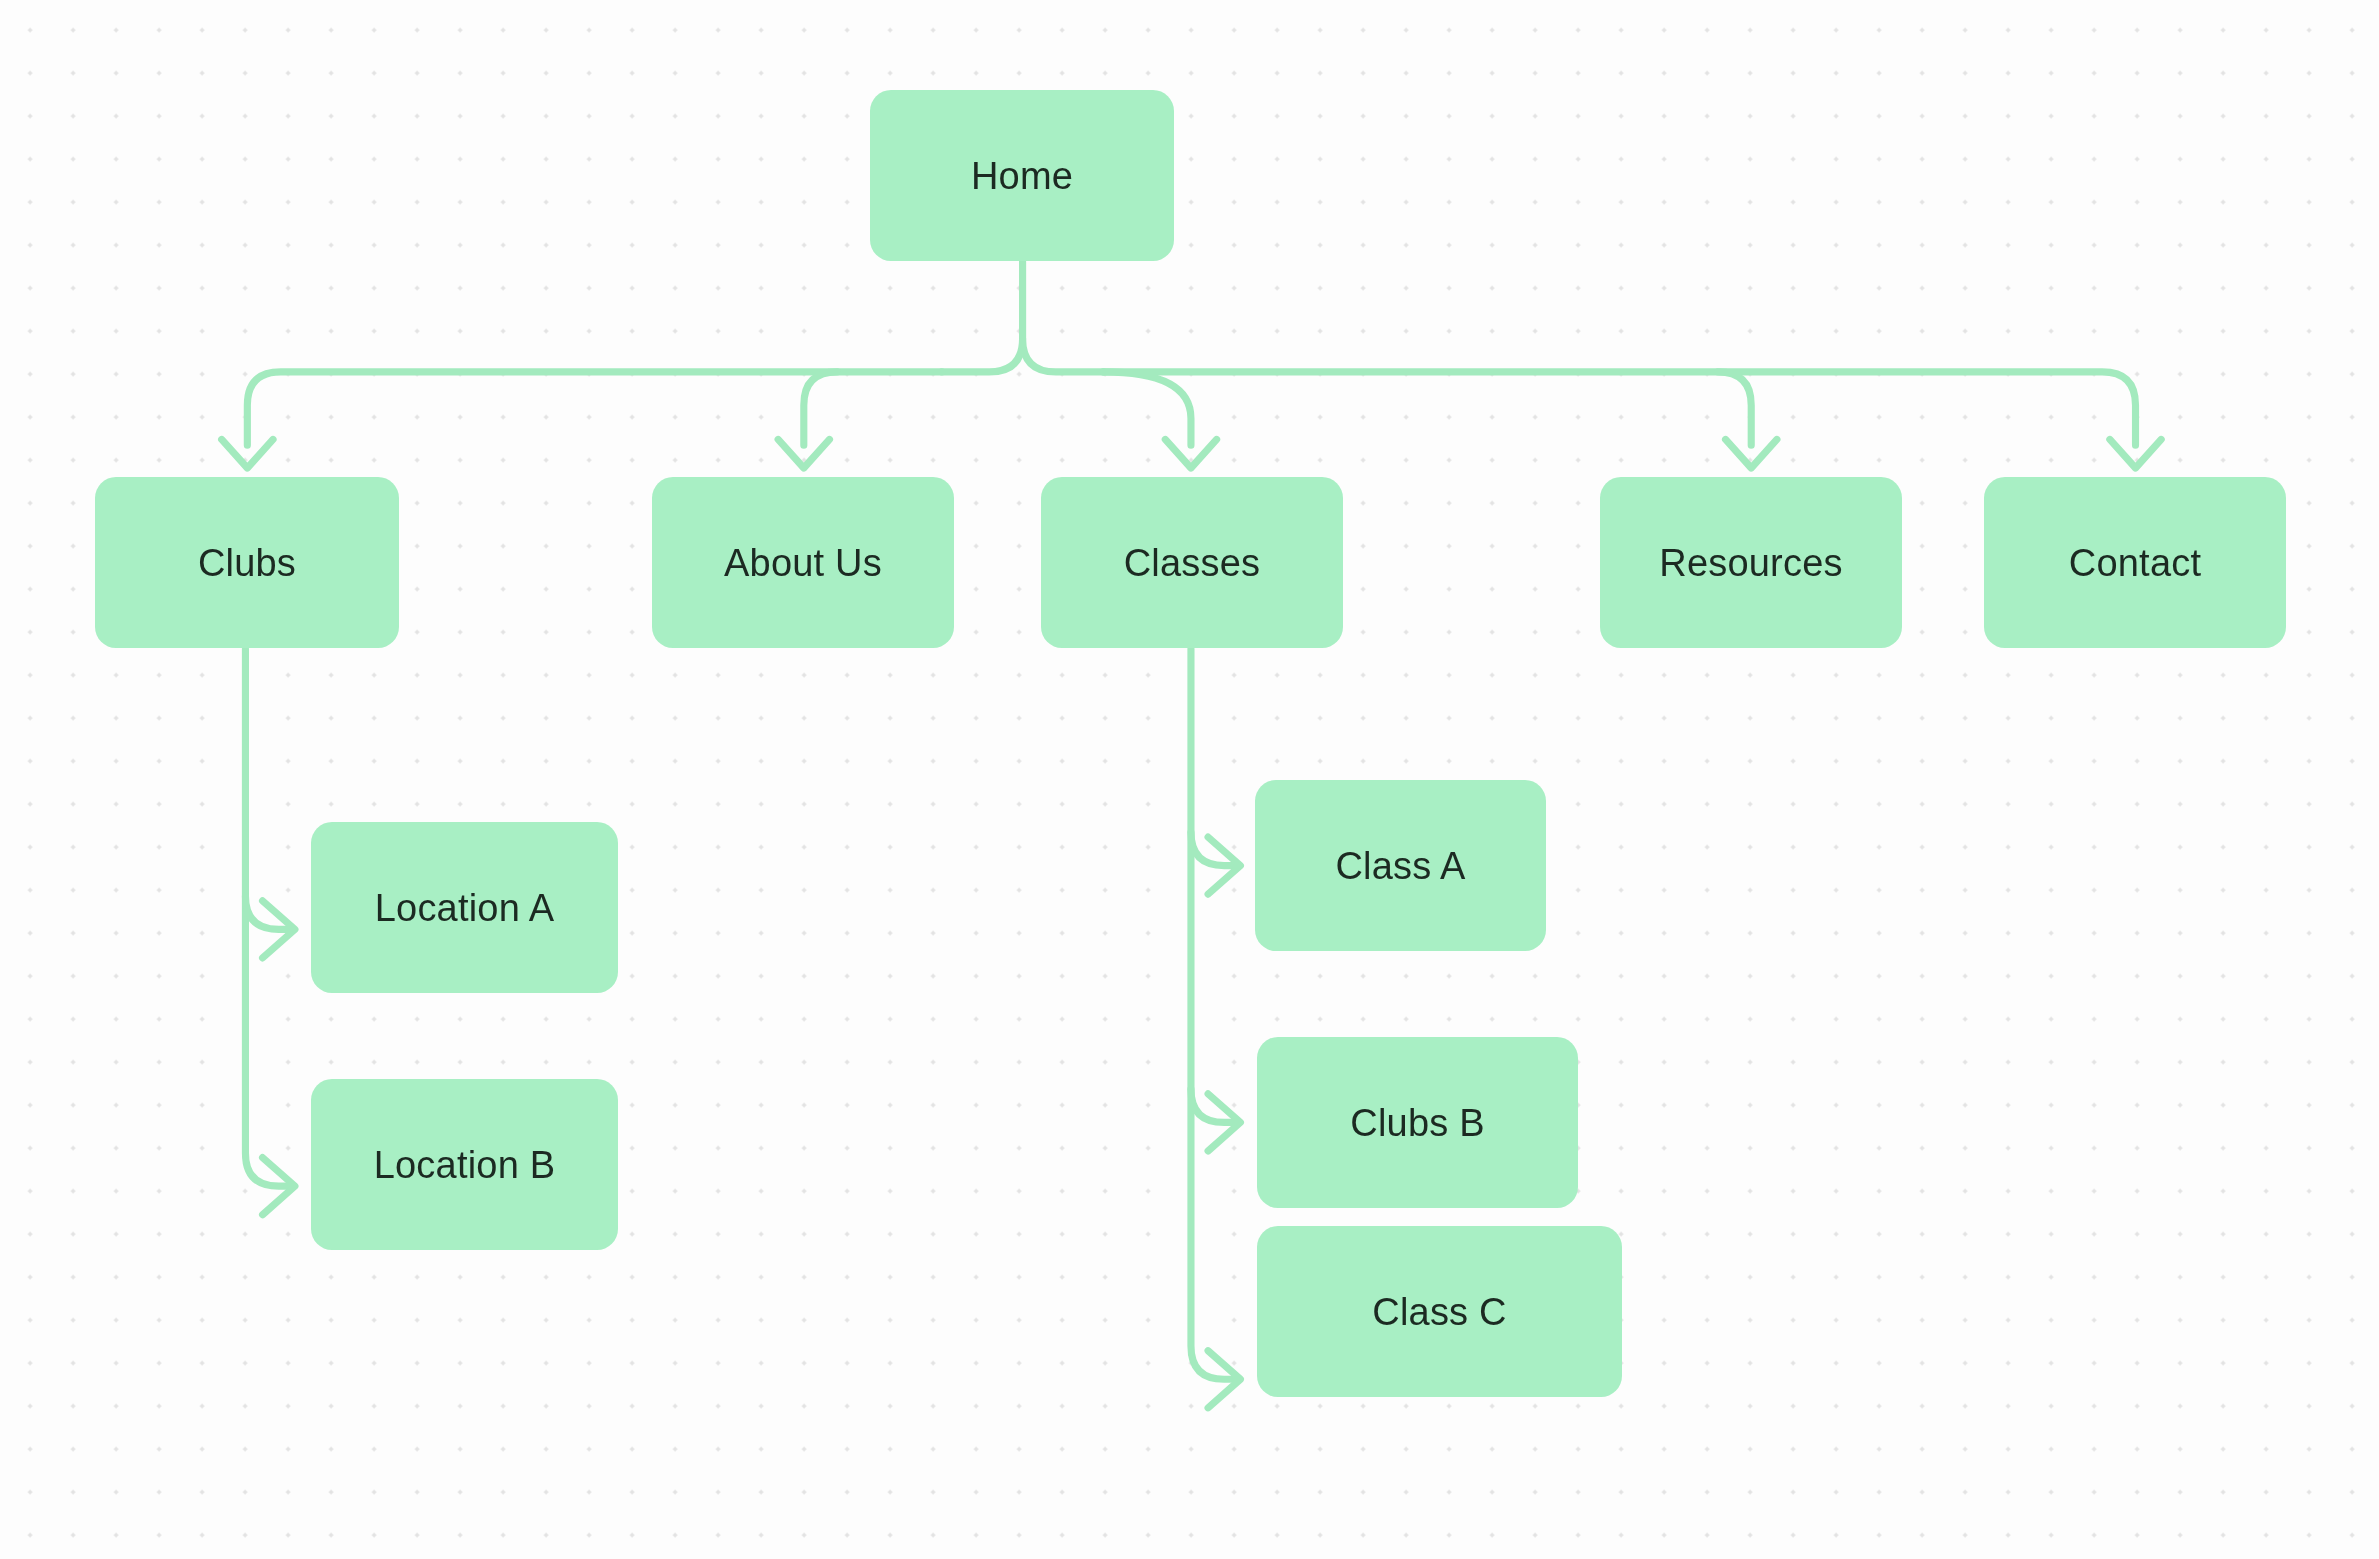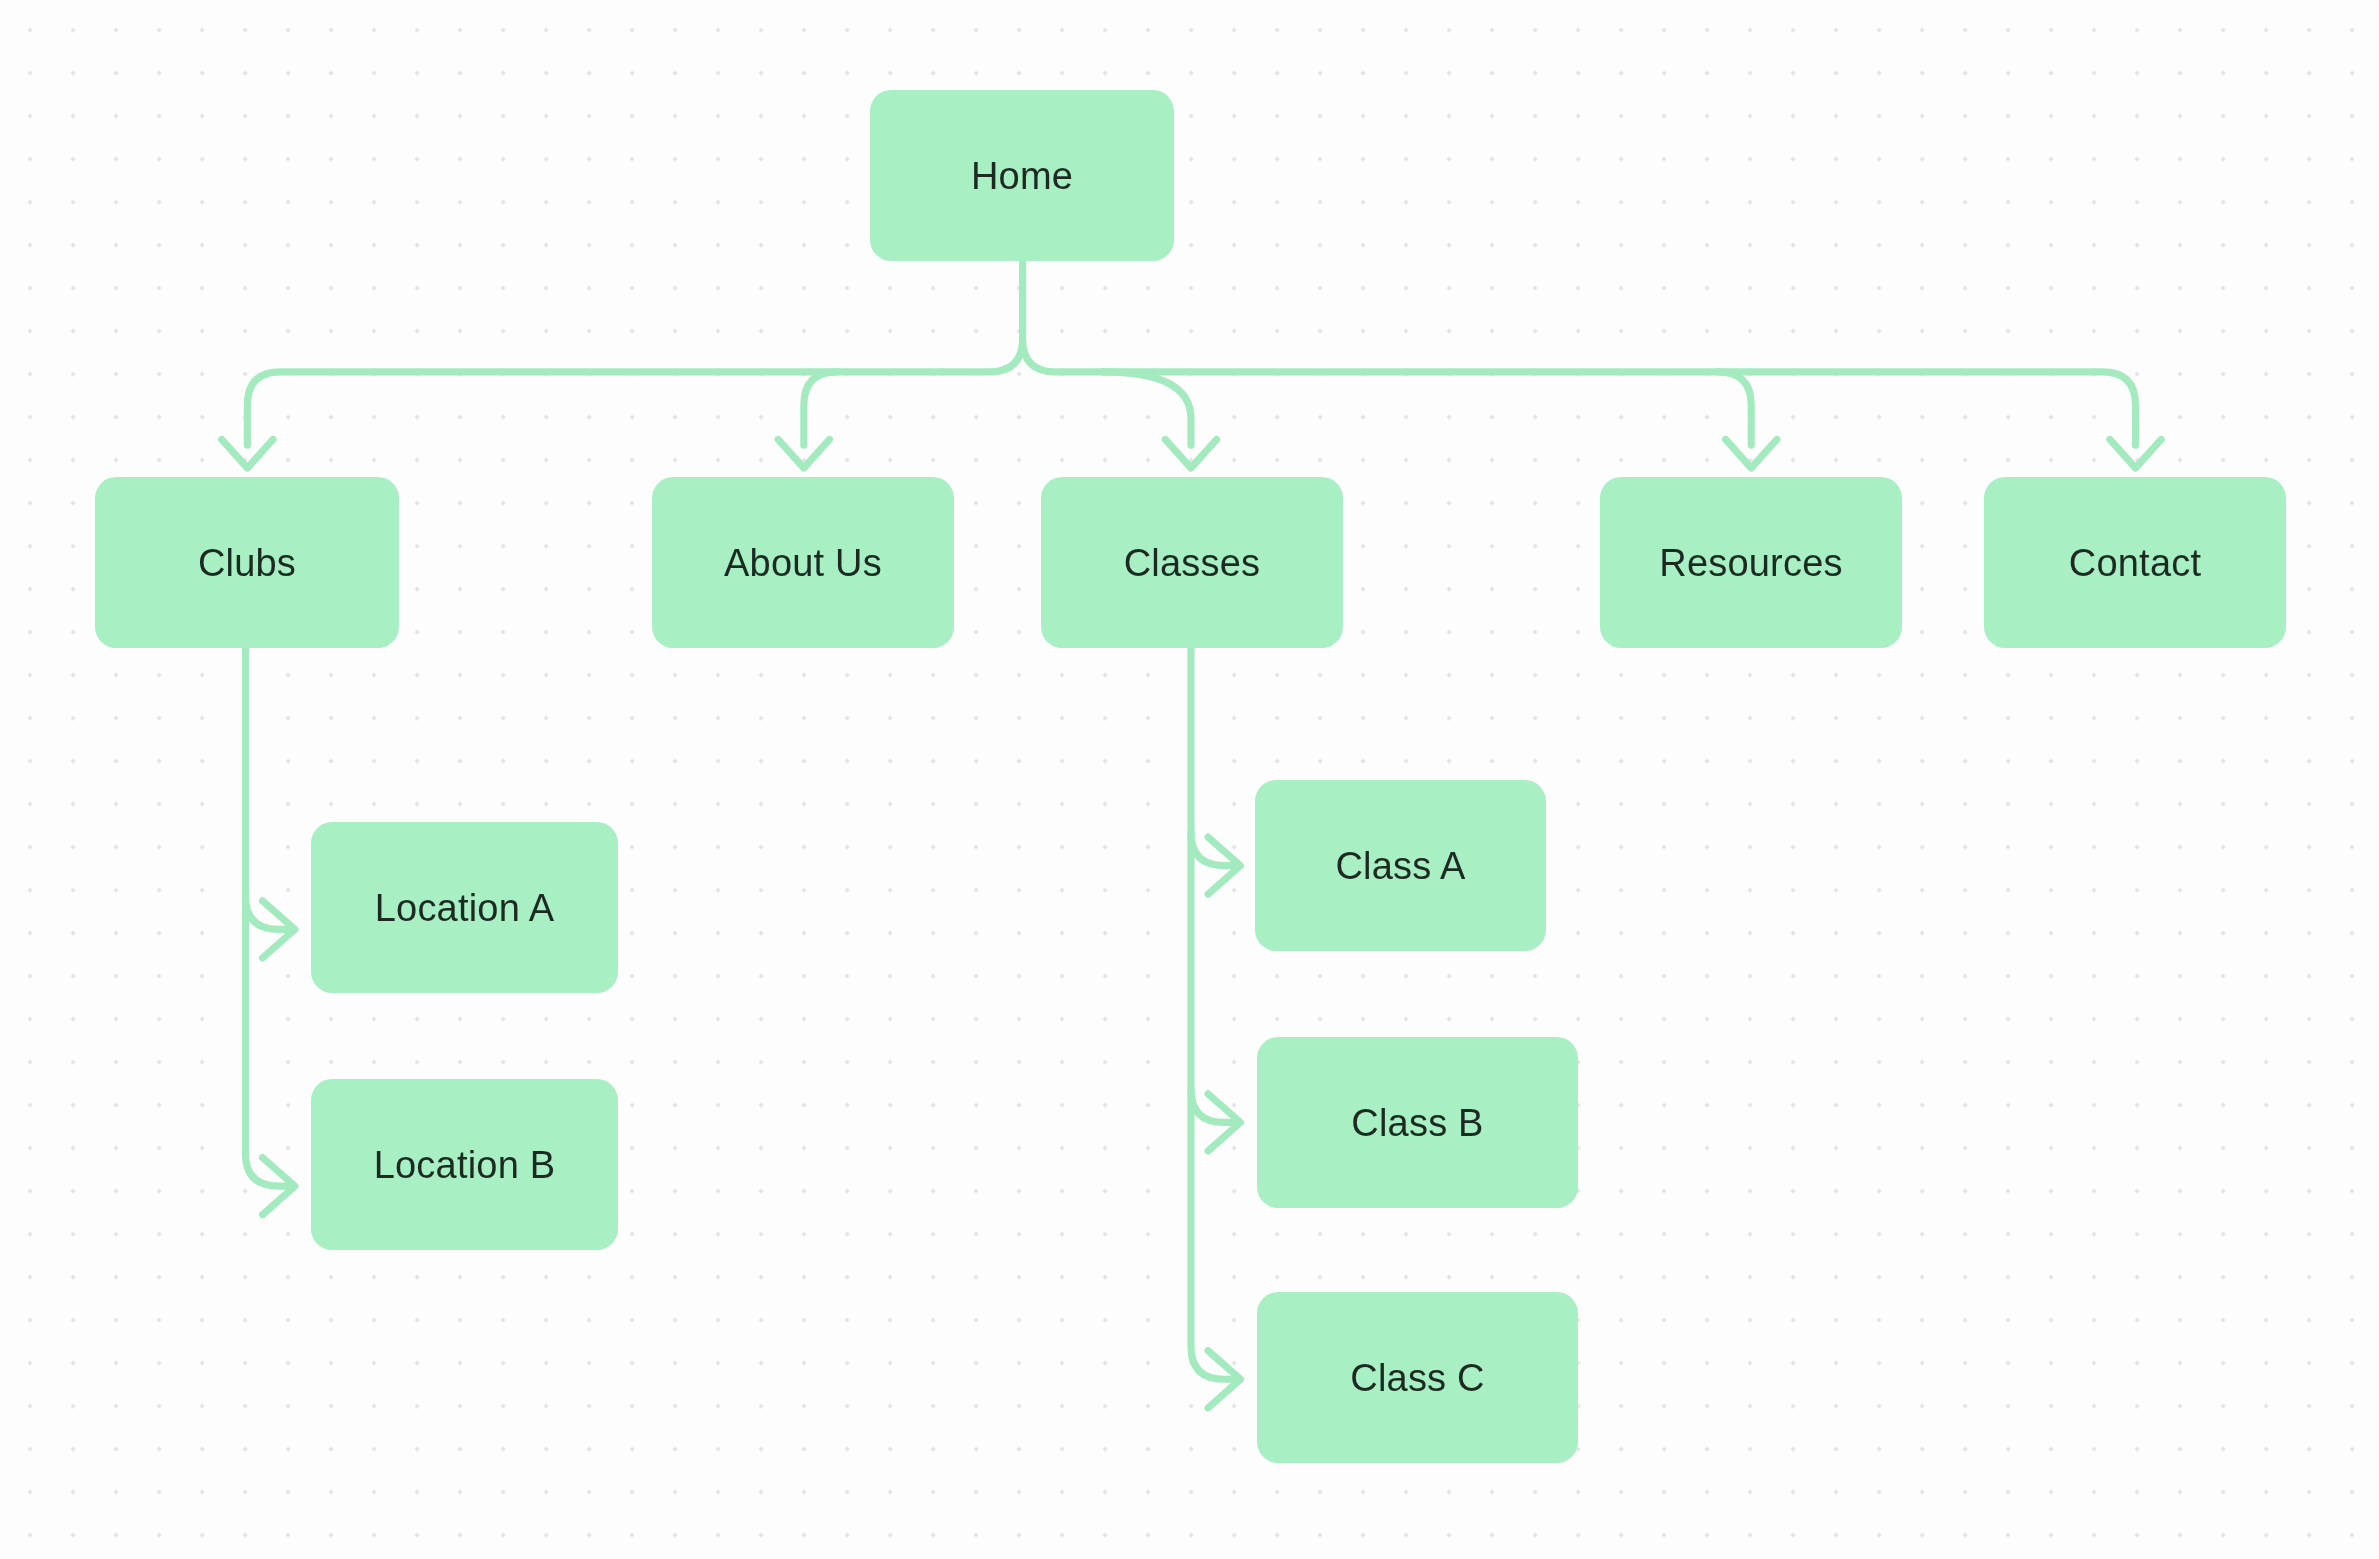--- a/index.html
+++ b/index.html
@@ -119,21 +119,21 @@
 
   <div class="node" style="left:311px;  top:1079px; width:307px; height:171px;">
     <span class="node-label">Location B</span>
   </div>
 
   <div class="node" style="left:1255px; top:780px;  width:291px; height:171px;text-align:right;">
     <span class="node-label">Class A</span>
   </div>
 
   <div class="node" style="left:1257px; top:1037px; width:321px; height:171px;">
-    <span class="node-label">Class B</span>
+    <span class="node-label">Clubs B</span>
   </div>
 
-  <div class="node" style="left:1257px; top:1292px; width:321px; height:171px;">
+  <div class="node" style="left:1257px; top:1226px; width:365px; height:171px;">
     <span class="node-label">Class C</span>
   </div>
 
 </div>
 
 
 </body></html>

